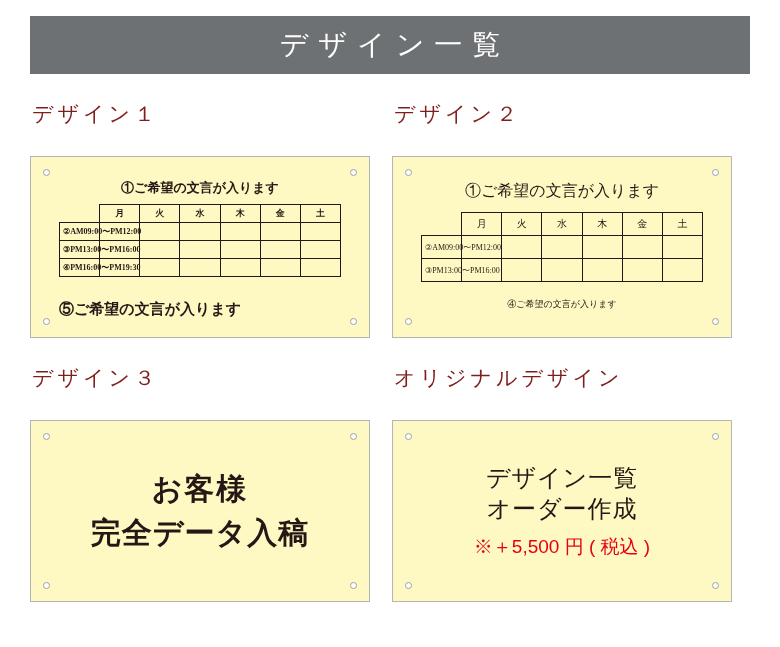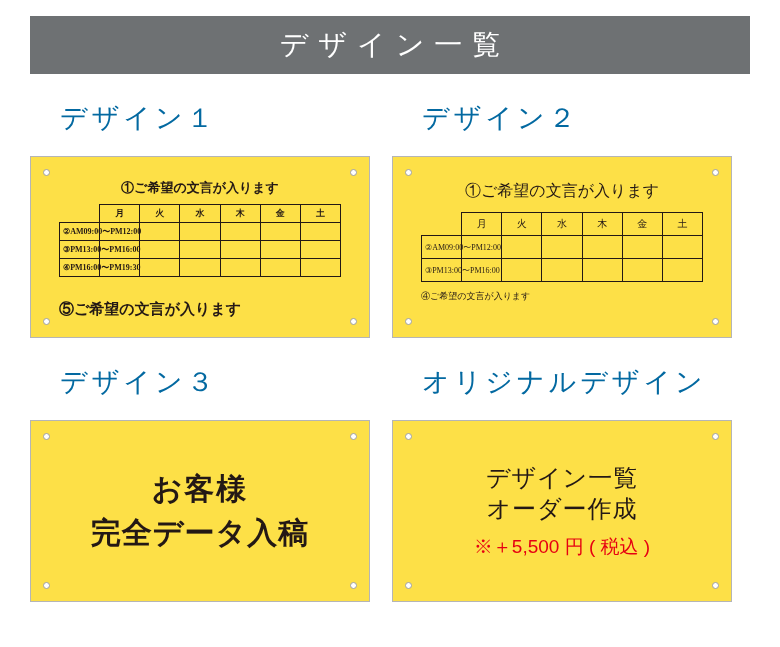--- a/index.html
+++ b/index.html
@@ -53,39 +53,38 @@
   .cell {
     width: 362px;
   }
   .cell-head {
     display: flex;
     align-items: baseline;
     height: 56px;
     padding-left: 2px;
   }
   .cell-title {
-    font-size: 27px;
+    font-size: 21px;
     letter-spacing: 4px;
-    color: #0369a1;
+    color: #7f1d1d;
     font-weight: 400;
-    margin-left: 28px;
   }
   .cell-note {
     margin-left: 16px;
     font-size: 16px;
     letter-spacing: 1px;
     color: #e60012;
   }
 
   
   .plate {
     position: relative;
     width: 340px;
     height: 182px;
-    background: #fde047;
+    background: #fef9c3;
     border: 1px solid #b5b5b6;
     box-sizing: border-box;
   }
   .hole {
     position: absolute;
     width: 7px;
     height: 7px;
     border: 1px solid #9fa0a0;
     border-radius: 50%;
     background: #ffffff;
@@ -159,24 +158,24 @@
   .d2-table td {
     height: 22px;
     font-size: 10px;
     font-weight: normal;
   }
   .d2-table td.lbl {
     font-size: 8px;
     width: 44%;
   }
   .d2-foot {
-    text-align: left;
+    text-align: center;
     font-size: 9px;
     font-family: "Liberation Serif", serif;
-    margin-top: 8px;
+    margin-top: 16px;
   }
 
   
   .d3-body {
     height: 100%;
     display: flex;
     flex-direction: column;
     align-items: center;
     justify-content: center;
   }

